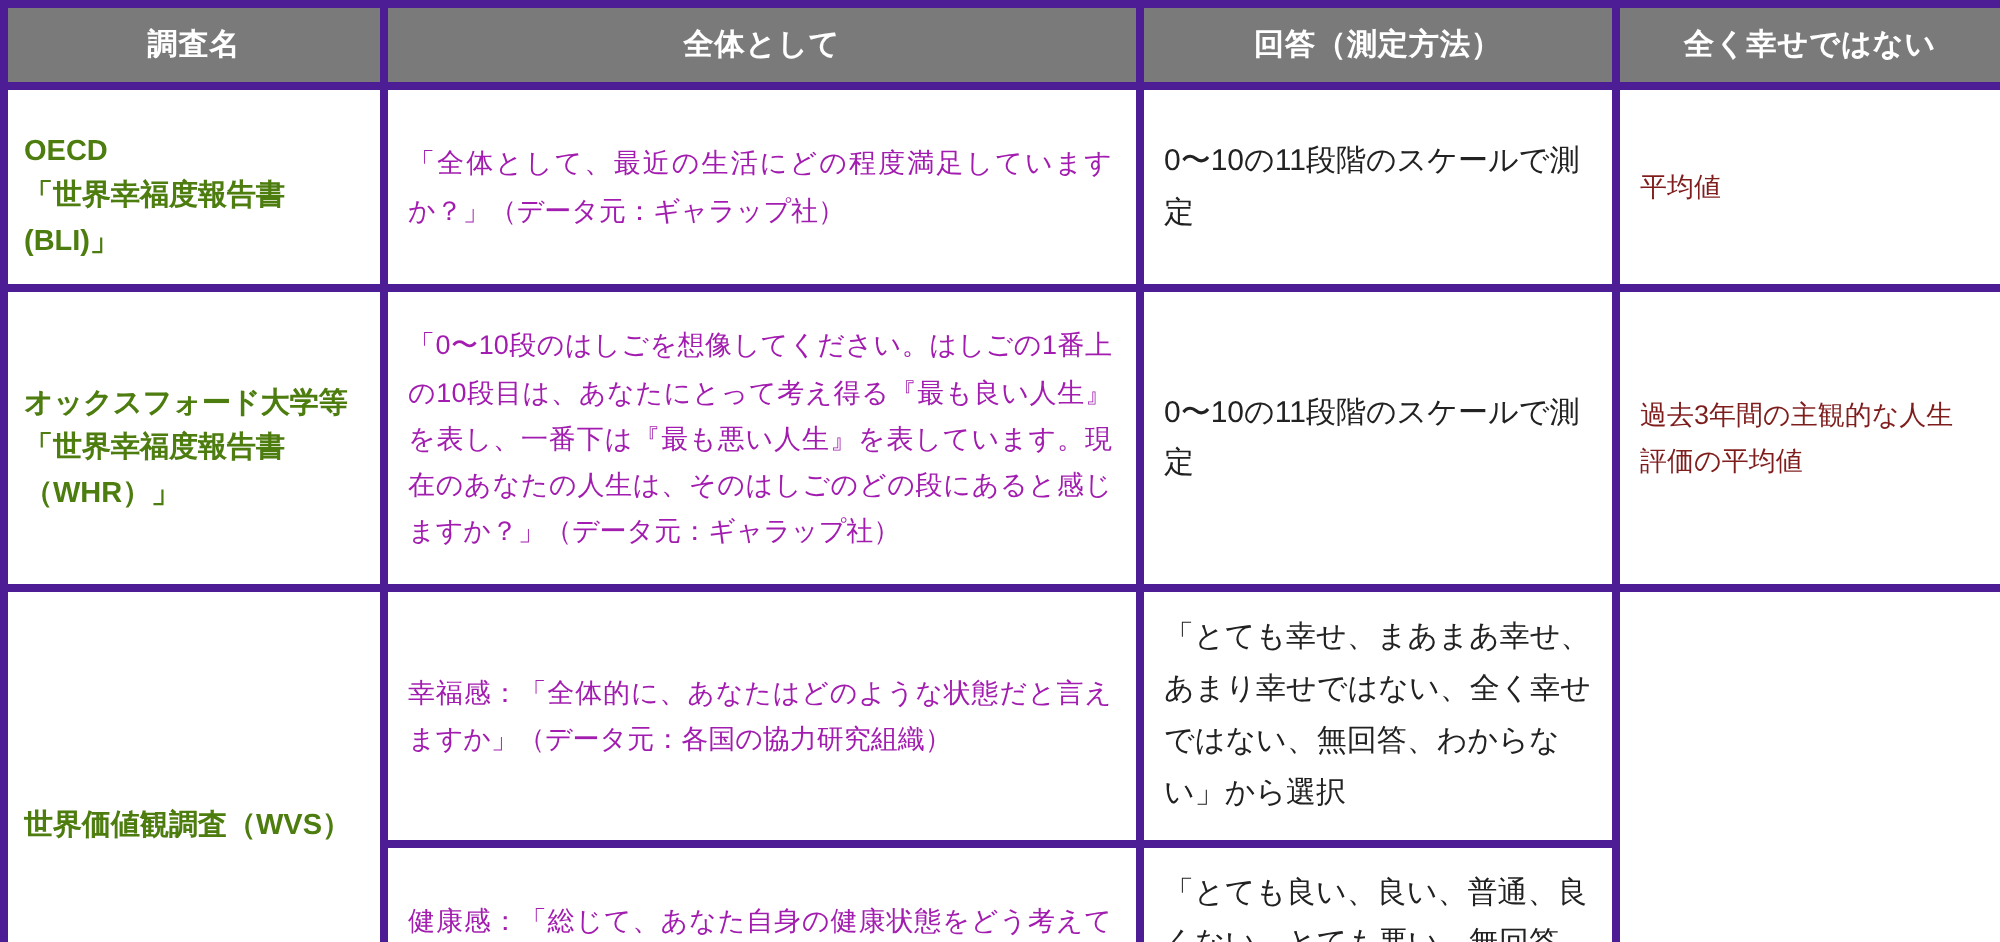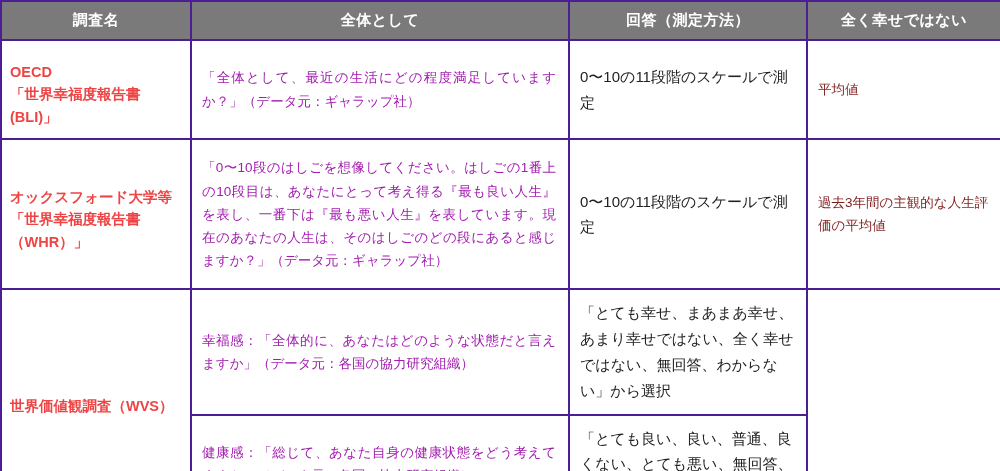--- a/index.html
+++ b/index.html
@@ -14,21 +14,21 @@
     color: #222222;
     overflow: hidden;
   }
   table.survey-table {
     border-collapse: collapse;
     width: 1000px;
     table-layout: fixed;
   }
   table.survey-table th,
   table.survey-table td {
-    border: 2px solid #4c1d95;
+    border: 4px solid #4c1d95;
     vertical-align: middle;
     box-sizing: border-box;
     margin-top: 36px;
   }
   thead th {
     background: #7a7a7a;
     color: #ffffff;
     font-size: 15px;
     font-weight: bold;
     text-align: center;
@@ -40,21 +40,21 @@
   col.c-name    { width: 190px; }
   col.c-quest   { width: 378px; }
   col.c-answer  { width: 238px; }
   col.c-rank    { width: 194px; }
 
   td.name-cell {
     font-size: 14.5px;
     font-weight: bold;
     line-height: 1.55;
     padding: 20px 6px 10px 8px;
-    color: #ef4444;
+    color: #4d7c0f;
   }
   td.question-cell {
     font-size: 13.5px;
     line-height: 1.72;
     padding: 10px 12px 10px 10px;
     text-align: justify;
     color: #a21caf;
   }
   td.answer-cell {
     font-size: 15px;

